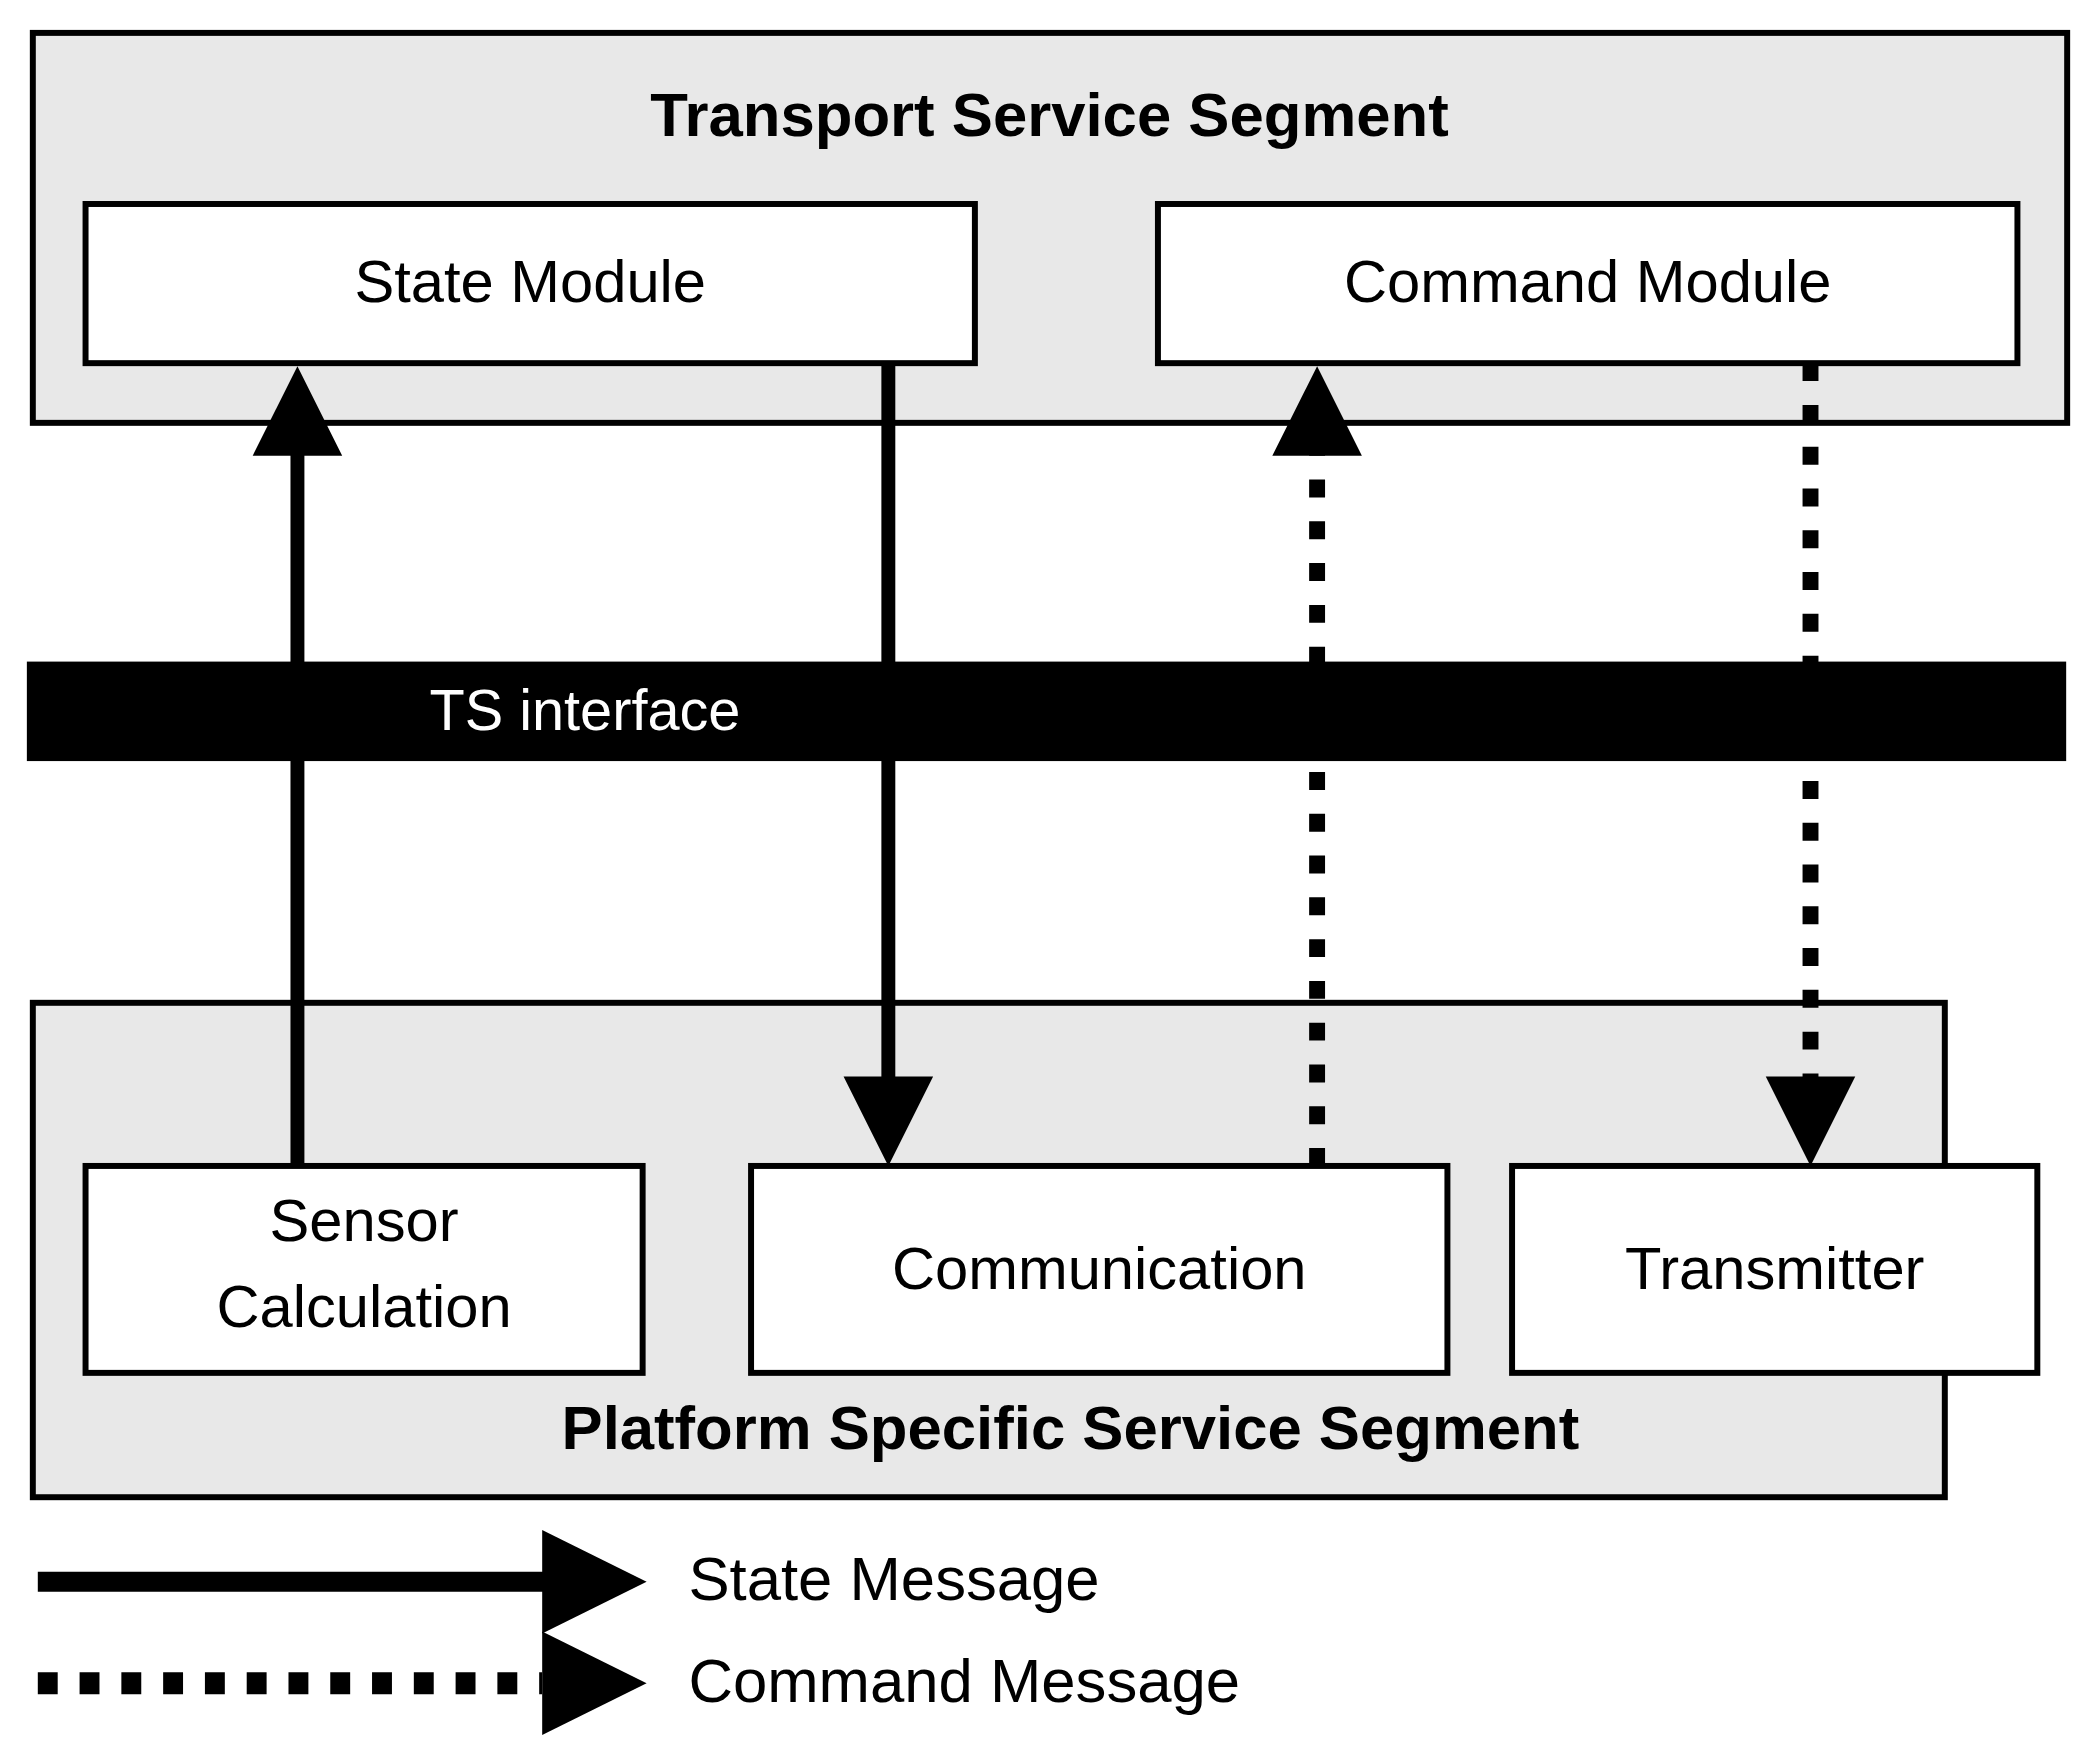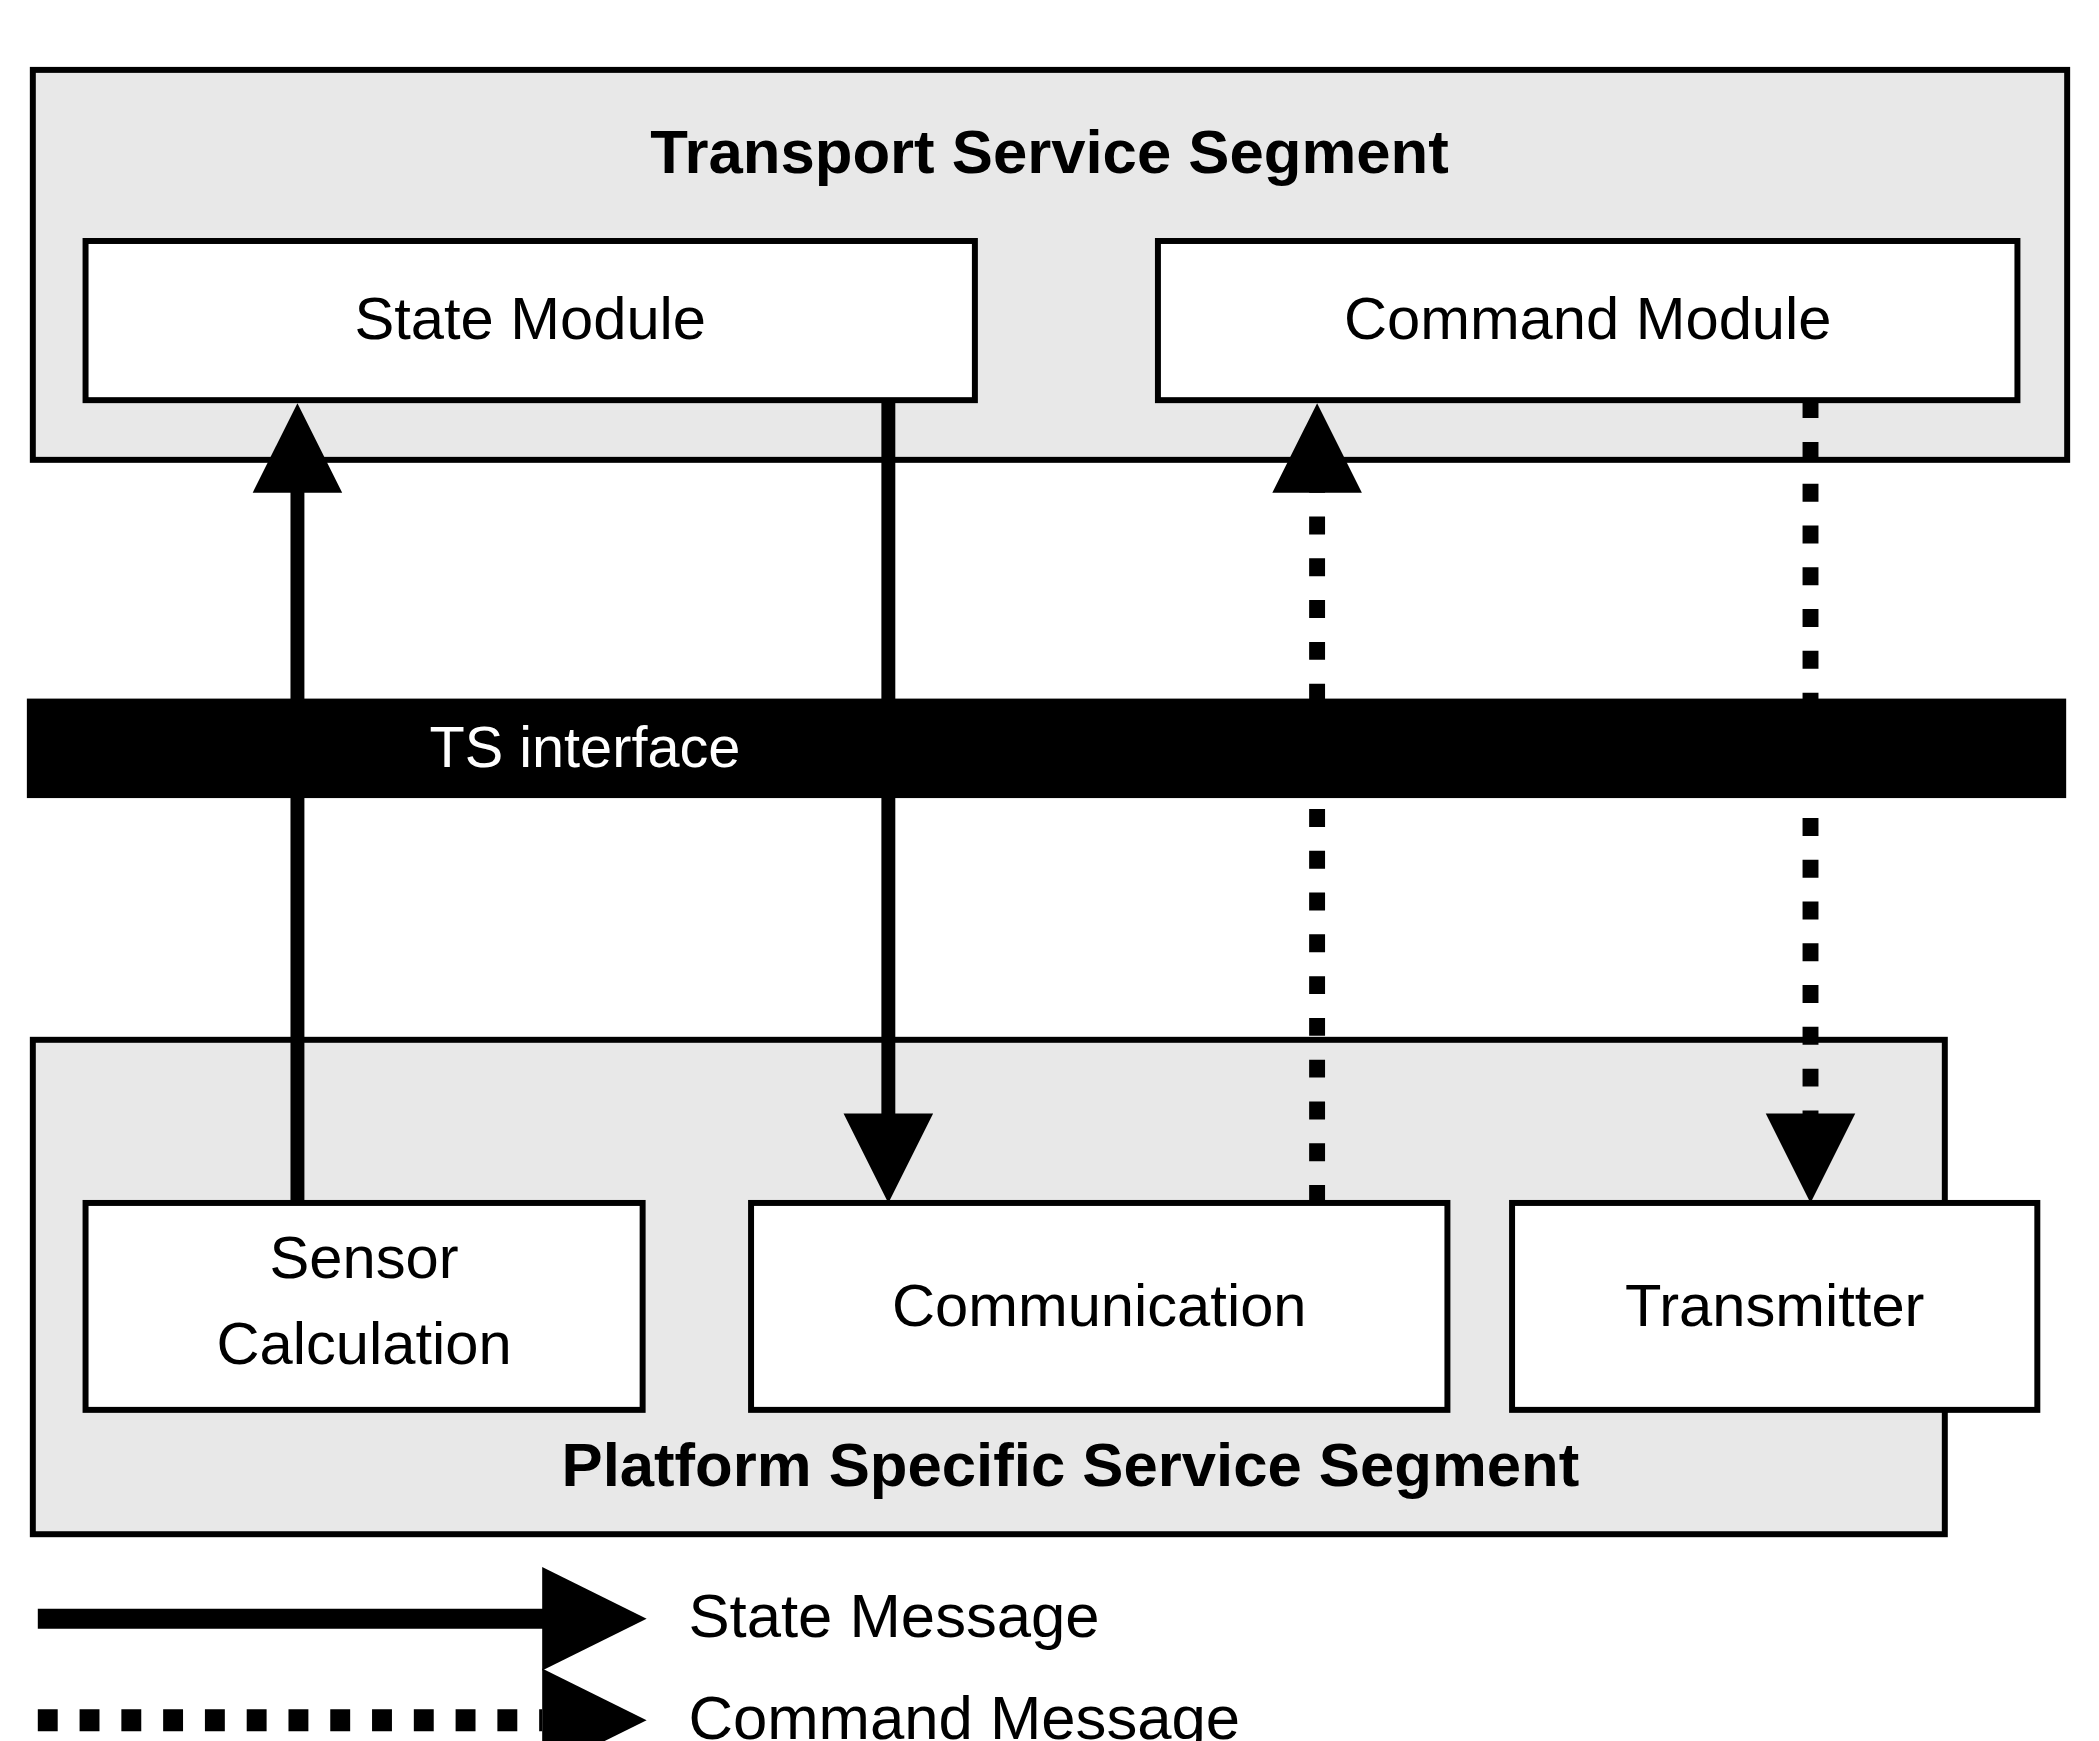--- a/index.html
+++ b/index.html
@@ -10,21 +10,20 @@
   body {
     width: 2099px;
     height: 1741px;
     font-family: "Liberation Sans", sans-serif;
     overflow: hidden;
   }
   #diagram-root {
     position: relative;
     width: 2099px;
     height: 1449px;
-    margin-top: 37px;
   }
   svg#arch-svg {
     display: block;
     width: 2099px;
     height: 1741px;
   }
   .seg-fill   { fill: #e8e8e8; stroke: #000000; stroke-width: 6; }
   .mod-fill   { fill: #ffffff; stroke: #000000; stroke-width: 6; }
   .bar-fill   { fill: #000000; stroke: none; }
   .seg-title {

